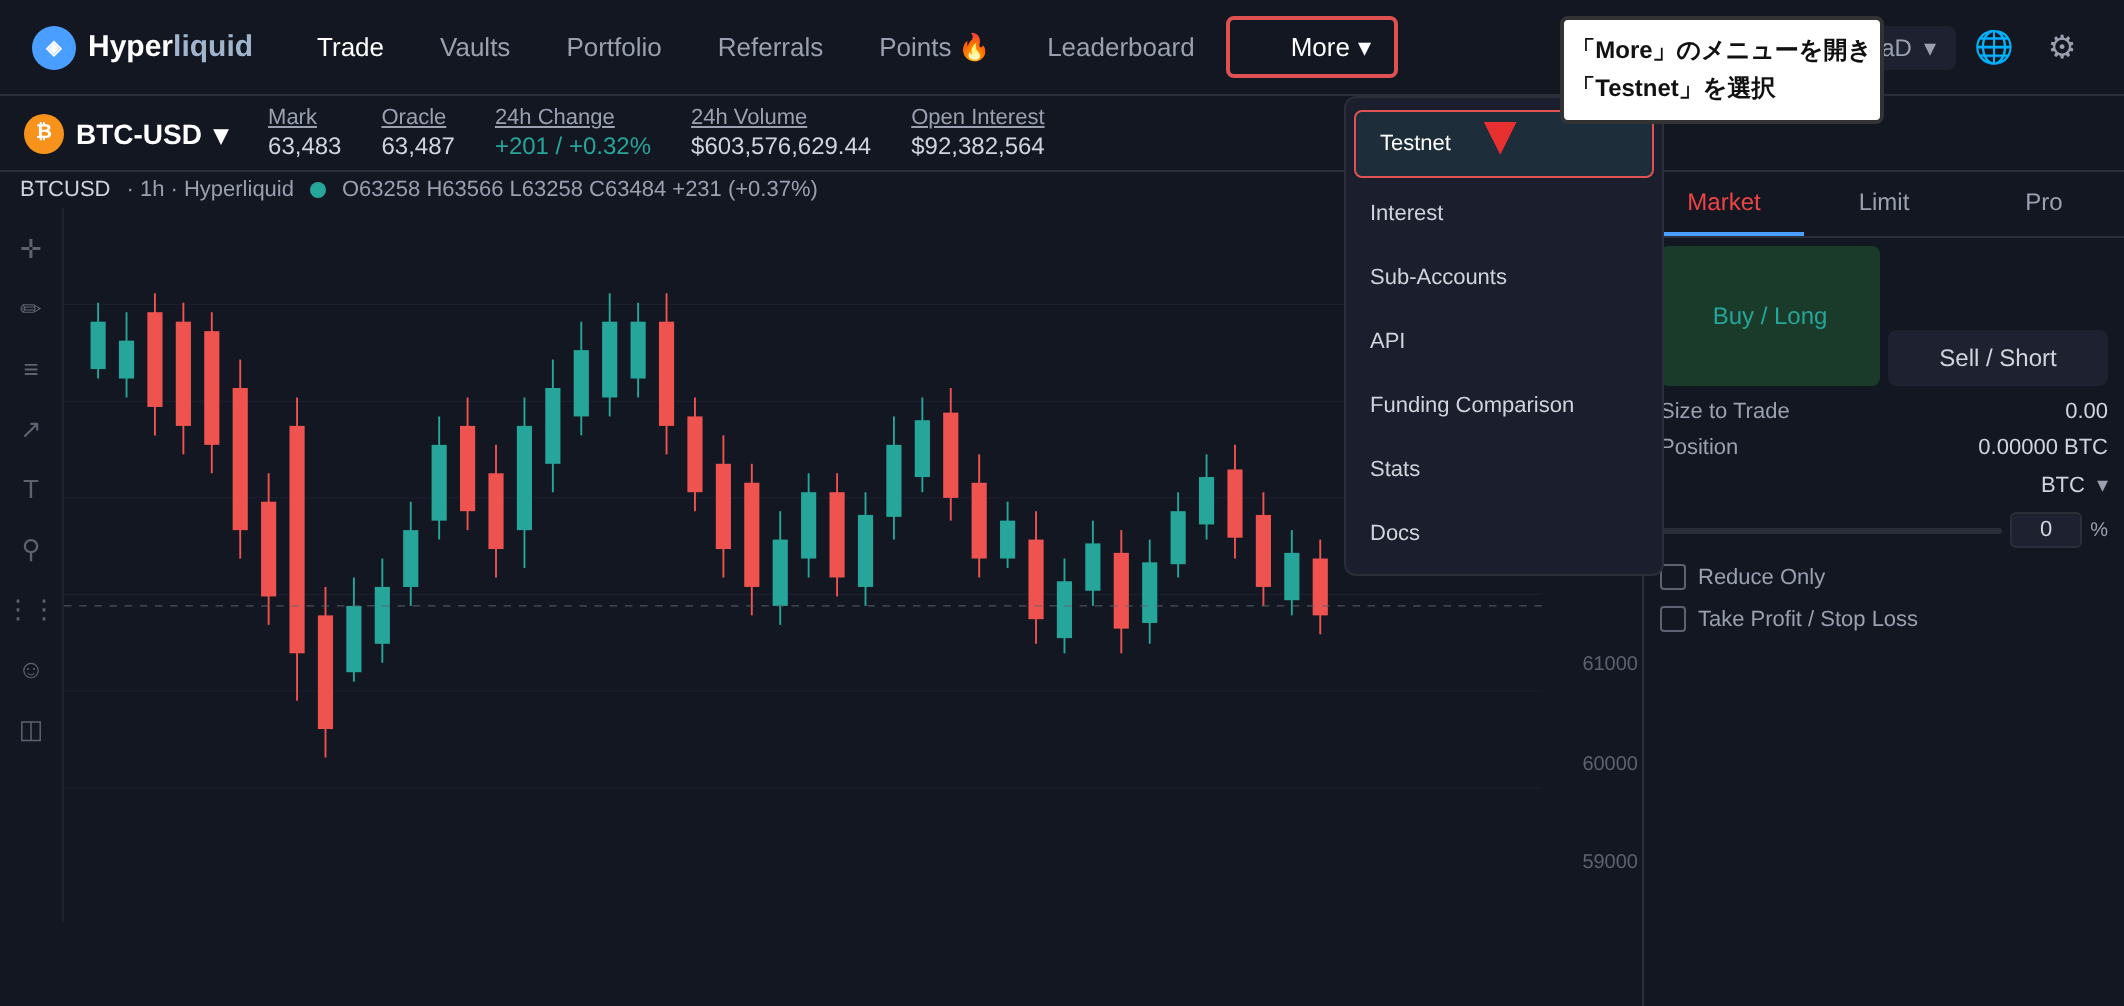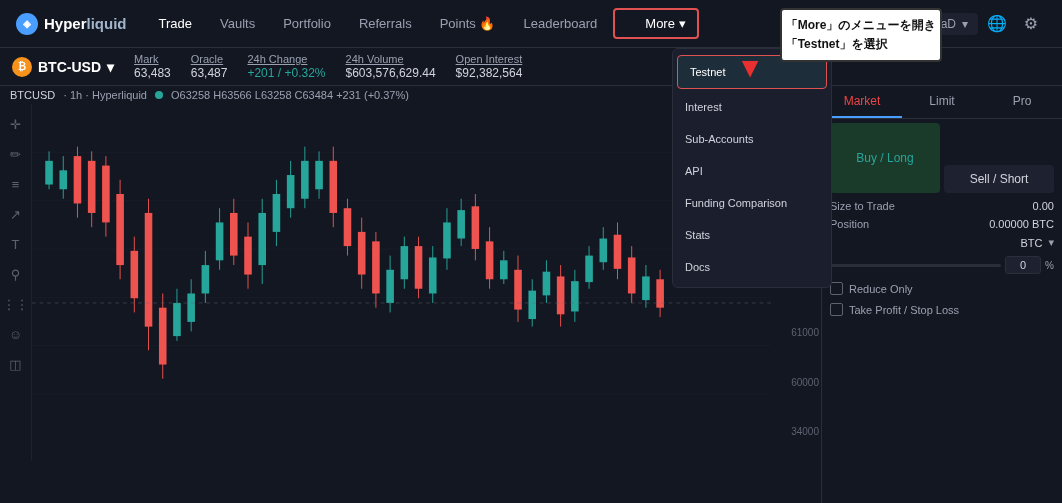--- a/index.html
+++ b/index.html
@@ -616,21 +616,21 @@
         <line x1="0" y1="210" x2="780" y2="210" stroke="#5d6270" stroke-width="0.5" stroke-dasharray="4,4"></line>
       </svg>
 
       <div class="price-axis">
         <span>65000</span>
         <span>64000</span>
         <span>63000</span>
         <span>62000</span>
         <span>61000</span>
         <span>60000</span>
-        <span>34000</span>
+        <span>59000</span>
       </div>
     </div>
   </div>
 
   <div class="right-panel">
     <div class="order-tabs">
       <div class="order-tab active">Market</div>
       <div class="order-tab">Limit</div>
       <div class="order-tab">Pro</div>
     </div>

